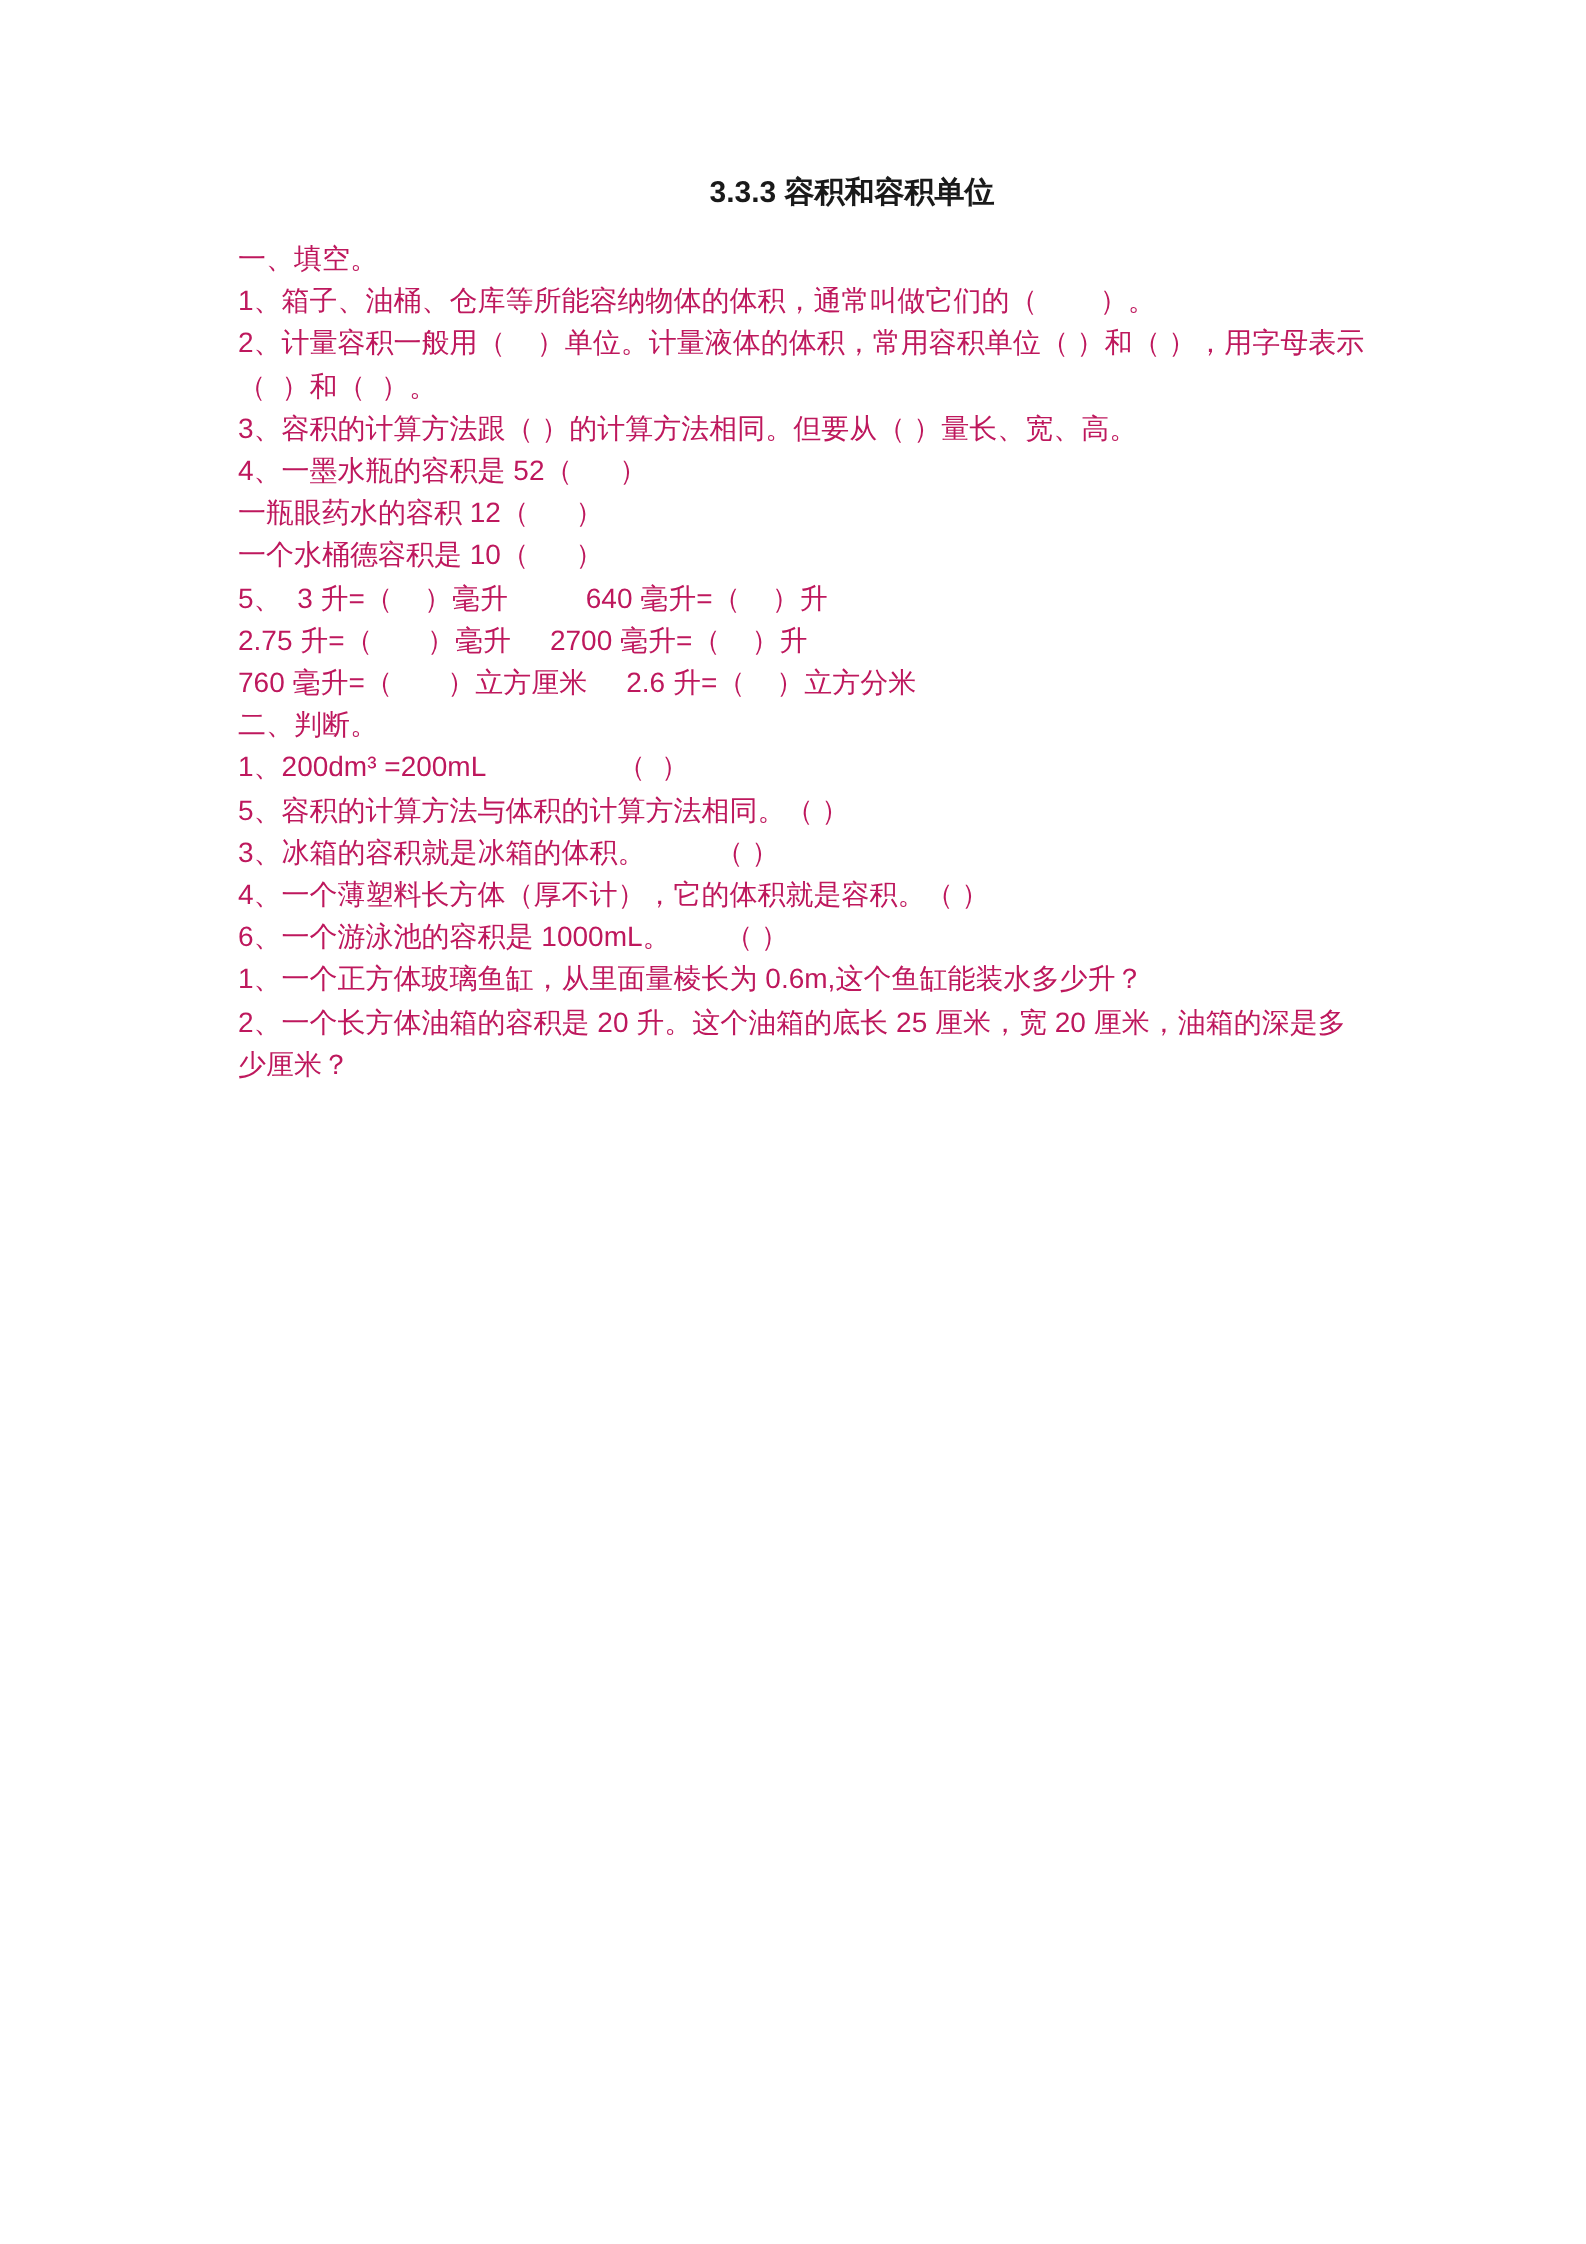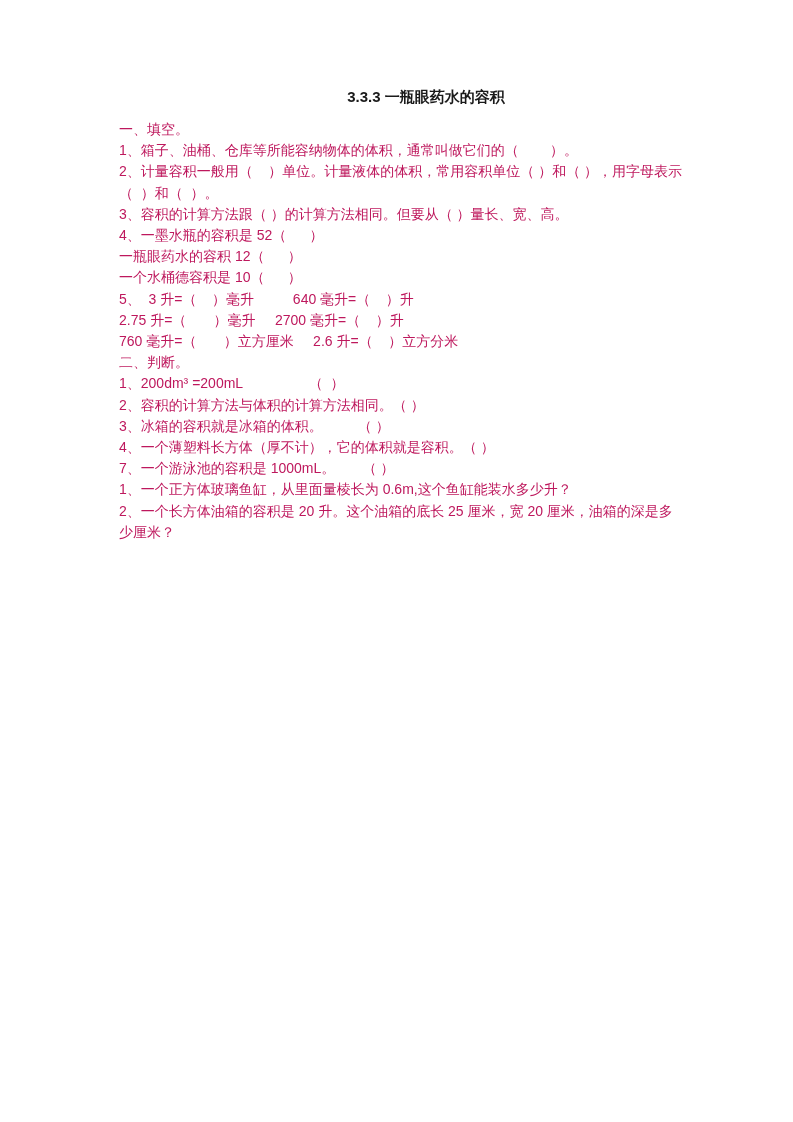--- a/index.html
+++ b/index.html
@@ -38,37 +38,37 @@
     white-space: pre-wrap;
     color: #be185d;
   }
 </style>
 </head>
 <body>
 
 <div class="page">
   <div class="content">
 
-    <h1 class="title">3.3.3 一瓶眼药水的容积</h1>
+    <h1 class="title">3.3.3 容积和容积单位</h1>
 
     <p class="line">一、填空。</p>
     <p class="line">1、箱子、油桶、仓库等所能容纳物体的体积，通常叫做它们的（        ）。</p>
     <p class="line">2、计量容积一般用（    ）单位。计量液体的体积，常用容积单位（ ）和（ ），用字母表示（  ）和（  ）。</p>
     <p class="line">3、容积的计算方法跟（ ）的计算方法相同。但要从（ ）量长、宽、高。</p>
     <p class="line">4、一墨水瓶的容积是 52（      ）</p>
     <p class="line">一瓶眼药水的容积 12（      ）</p>
     <p class="line">一个水桶德容积是 10（      ）</p>
     <p class="line">5、  3 升=（    ）毫升          640 毫升=（    ）升</p>
     <p class="line">2.75 升=（       ）毫升     2700 毫升=（    ）升</p>
     <p class="line">760 毫升=（       ）立方厘米     2.6 升=（    ）立方分米</p>
 
     <p class="line">二、判断。</p>
     <p class="line">1、200dm³ =200mL                 （  ）</p>
-    <p class="line">2、容积的计算方法与体积的计算方法相同。（ ）</p>
+    <p class="line">5、容积的计算方法与体积的计算方法相同。（ ）</p>
     <p class="line">3、冰箱的容积就是冰箱的体积。         （ ）</p>
     <p class="line">4、一个薄塑料长方体（厚不计），它的体积就是容积。（ ）</p>
-    <p class="line">7、一个游泳池的容积是 1000mL。       （ ）</p>
+    <p class="line">6、一个游泳池的容积是 1000mL。       （ ）</p>
 
     <p class="line">1、一个正方体玻璃鱼缸，从里面量棱长为 0.6m,这个鱼缸能装水多少升？</p>
     <p class="line">2、一个长方体油箱的容积是 20 升。这个油箱的底长 25 厘米，宽 20 厘米，油箱的深是多少厘米？</p>
 
   </div>
 </div>
 
 </body></html>

